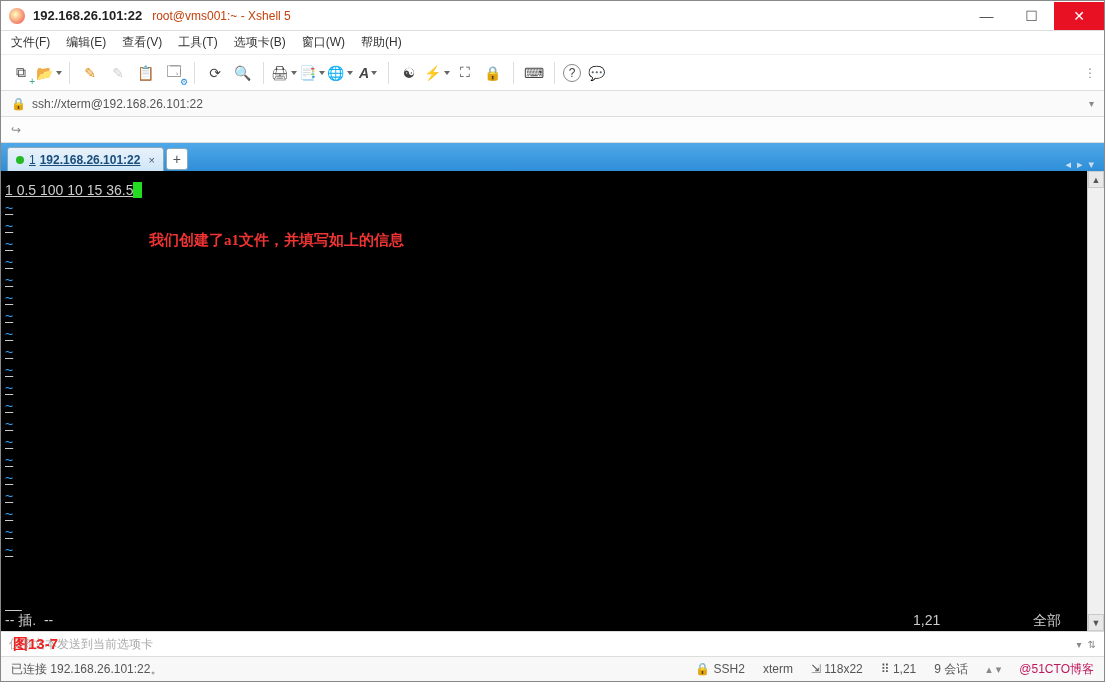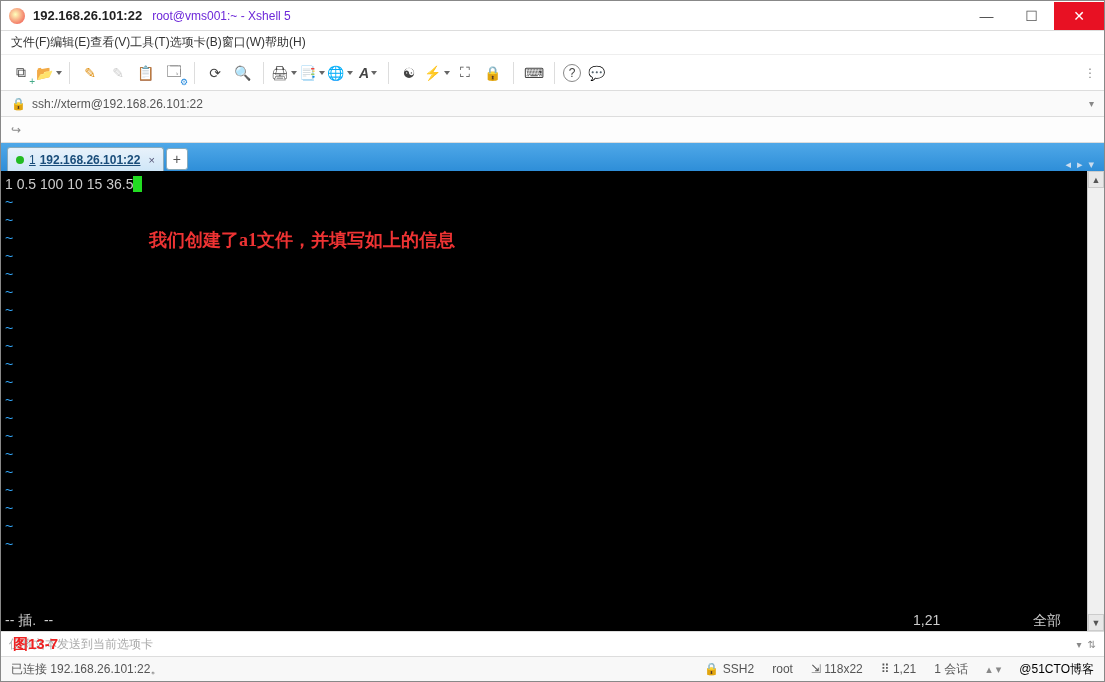--- a/index.html
+++ b/index.html
@@ -2,27 +2,27 @@
 <html><head>
 <meta charset="utf-8">
 <style>
 * { margin: 0; padding: 0; box-sizing: border-box; font-family: "Microsoft YaHei", Arial, sans-serif; }
 body { width: 1105px; height: 682px; background: #f0f0f0; display: flex; flex-direction: column; border: 1px solid #888; position: relative; }
 
 
 .titlebar { height: 30px; background: #fff; display: flex; align-items: center; padding: 0 0 0 8px; border-bottom: 1px solid #ddd; }
 .titlebar .app-icon { width: 16px; height: 16px; background: radial-gradient(circle at 40% 40%, #ffb, #e44); border-radius: 50%; margin-right: 8px; }
 .titlebar .title-ip { font-weight: bold; font-size: 13px; color: #222; margin-right: 10px; }
-.titlebar .title-rest { font-size: 12px; color: #6d28d9; }
+.titlebar .title-rest { font-size: 12px; color: #c2410c; }
 .titlebar .win-controls { margin-left: auto; display: flex; }
 .titlebar .win-controls div { width: 45px; height: 28px; display: flex; align-items: center; justify-content: center; font-size: 14px; color: #555; }
 .titlebar .win-controls .close { background: #e81123; color: #fff; width: 50px; }
 
 
-.menubar { height: 24px; background: #fff; display: flex; align-items: center; padding: 0 10px; font-size: 12px; color: #333; gap: 0; border-bottom: 1px solid #eee; }
+.menubar { height: 24px; background: #fff; display: flex; align-items: center; padding: 0 10px; font-size: 12px; color: #333; gap: 16px; border-bottom: 1px solid #eee; }
 .menubar span { cursor: default; }
 
 
 .toolbar { height: 36px; background: #fff; display: flex; align-items: center; padding: 0 8px; gap: 4px; border-bottom: 1px solid #ddd; }
 .toolbar .tb-btn { width: 24px; height: 24px; display: flex; align-items: center; justify-content: center; font-size: 14px; color: #444; position: relative; }
 .toolbar .tb-btn.dd::after { content: ""; border-left: 3px solid transparent; border-right: 3px solid transparent; border-top: 4px solid #666; margin-left: 2px; }
 .toolbar .sep { width: 1px; height: 22px; background: #ddd; margin: 0 4px; }
 .toolbar .dots { margin-right: 2px; margin-left: auto; width: 10px; color: #888; font-size: 12px; text-align: center; }
 
 
@@ -39,41 +39,41 @@
 .tab { height: 24px; background: linear-gradient(#e8f2fb, #cfe6f7); border: 1px solid #8ab; border-bottom: none; border-radius: 3px 3px 0 0; display: flex; align-items: center; padding: 0 8px; font-size: 12px; color: #1a4d7a; margin-right: 2px; }
 .tab .dot { width: 8px; height: 8px; background: #2b2; border-radius: 50%; margin-right: 5px; }
 .tab .num { text-decoration: underline; margin-right: 4px; }
 .tab .label { text-decoration: underline; font-weight: bold; }
 .tab .tab-x { margin-left: 8px; color: #557; font-size: 11px; }
 .newtab { width: 22px; height: 22px; background: #fff; border: 1px solid #8ab; border-radius: 3px; display: flex; align-items: center; justify-content: center; font-size: 14px; color: #555; margin-bottom: 1px; }
 .tabstrip .tabnav { margin-left: auto; color: #cde; font-size: 11px; padding-right: 4px; display: flex; gap: 6px; align-items: center; }
 
 
 .term-wrap { flex: 1; display: flex; background: #000; position: relative; }
-.terminal { flex: 1; background: #000; color: #ccc; font-family: "Consolas", monospace; font-size: 14px; padding: 4px 4px; position: relative; white-space: pre; line-height: 18px; }
+.terminal { flex: 1; background: #000; color: #ccc; font-family: "Consolas", monospace; font-size: 14px; padding: 10px 4px; position: relative; white-space: pre; line-height: 18px; text-decoration: underline; }
 .terminal .cursor { display: inline-block; width: 9px; height: 16px; background: #2d2; vertical-align: text-bottom; }
 .terminal .tilde { color: #3af; }
-.terminal .annot { position: absolute; left: 148px; top: 60px; color: #e33; font-weight: bold; font-family: "Microsoft YaHei"; font-size: 18px; }
+.terminal .annot { position: absolute; left: 148px; top: 60px; color: #e33; font-weight: bold; font-family: "Microsoft YaHei"; font-size: 15px; }
 .terminal .vimstatus { position: absolute; bottom: 2px; left: 4px; right: 4px; display: flex; color: #ccc; font-family: "Consolas", monospace; font-size: 14px; }
 .terminal .vimstatus .vs-left { flex: 1; }
 .terminal .vimstatus .vs-pos { width: 120px; }
 .terminal .vimstatus .vs-all { width: 50px; text-align: left; }
 .scrollbar { width: 17px; background: #f0f0f0; border-left: 1px solid #ccc; display: flex; flex-direction: column; }
 .scrollbar .sb-btn { height: 17px; background: #e8e8e8; border: 1px solid #ccc; display: flex; align-items: center; justify-content: center; font-size: 9px; color: #555; }
 .scrollbar .sb-track { flex: 1; background: #f0f0f0; }
 
 
 .sendbar { height: 26px; background: #fff; display: flex; align-items: center; padding: 0 8px; font-size: 12px; color: #aaa; border-top: 1px solid #ddd; border-bottom: 1px solid #ddd; position: relative; }
 .sendbar .overlay-label { position: absolute; left: 12px; color: #e22; font-weight: bold; font-size: 15px; }
 .sendbar .sb-dd { margin-left: auto; display: flex; gap: 6px; color: #888; font-size: 10px; }
 
 
 .statusbar { height: 24px; background: #f8f8f8; display: flex; align-items: center; padding: 0 10px; font-size: 12px; color: #555; gap: 18px; }
 .statusbar .st-left { flex: 1; }
-.statusbar .wm { color: #000000; }
+.statusbar .wm { color: #be185d; }
 .statusbar .nav-icons { display: flex; gap: 4px; font-size: 11px; color: #888; }
 </style>
 </head>
 <body>
 
 <div class="titlebar">
   <div class="app-icon"></div>
   <span class="title-ip">192.168.26.101:22</span>
   <span class="title-rest">root@vms001:~ - Xshell 5</span>
   <div class="win-controls">
@@ -188,22 +188,22 @@
   <span class="overlay-label">图13-7</span>
   <div class="sb-dd">
     <span>▾</span>
     <span>⇅</span>
   </div>
 </div>
 
 <div class="statusbar">
   <span class="st-left">已连接 192.168.26.101:22。</span>
   <span>🔒 <span>SSH2</span></span>
-  <span>root</span>
+  <span>xterm</span>
   <span>⇲ <span>118x22</span></span>
   <span>⠿ <span>1,21</span></span>
-  <span>1 会话</span>
+  <span>9 会话</span>
   <div class="nav-icons">
     <span>▴</span>
     <span>▾</span>
   </div>
   <span class="wm">@51CTO博客</span>
 </div>
 
 </body></html>

